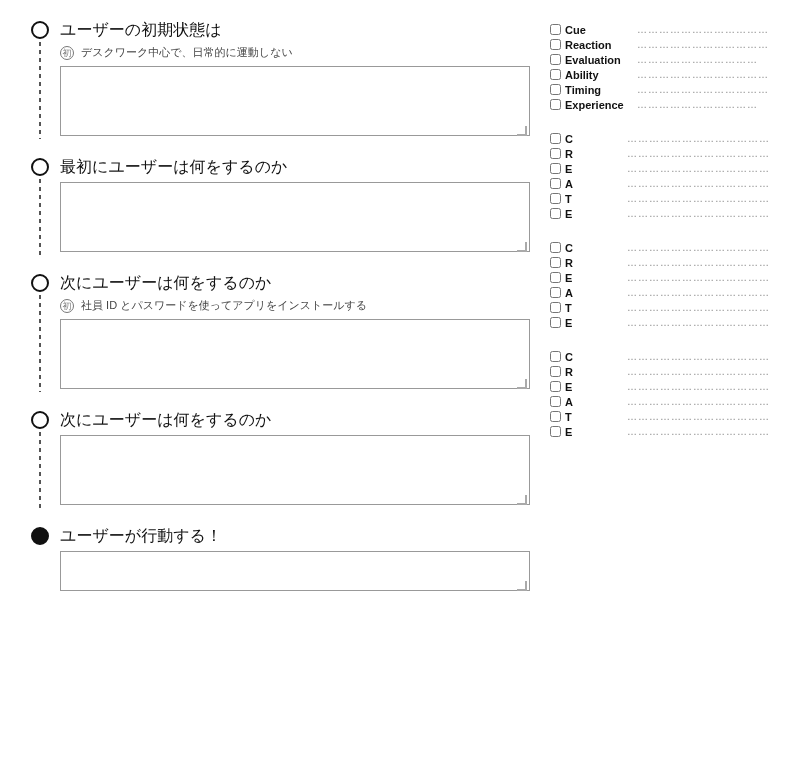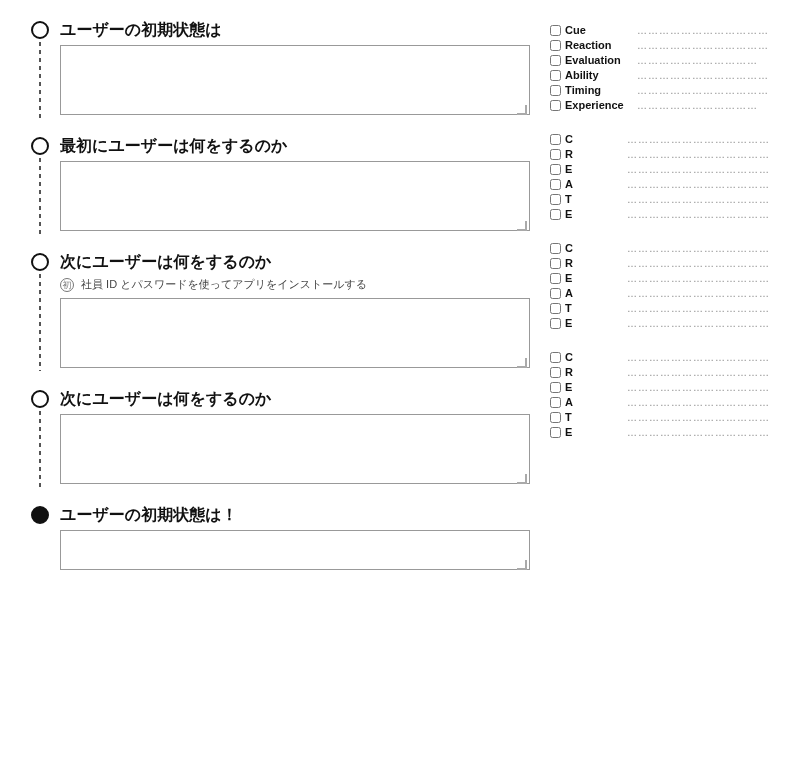--- a/index.html
+++ b/index.html
@@ -67,21 +67,21 @@
       );
       margin-top: 3px;
       min-height: 20px;
     }
     .step-content {
       flex: 1;
       min-width: 0;
     }
     .step-title {
       font-size: 16px;
-      font-weight: bold;
+      font-weight: normal;
       margin-bottom: 4px;
     }
     .step-subtitle {
       font-size: 11px;
       color: #444;
       margin-bottom: 6px;
     }
     .step-subtitle span.circle-label {
       display: inline-block;
       width: 14px;
@@ -121,21 +121,21 @@
     }
 
     
     .create-list {
       list-style: none;
       padding: 0;
       margin: 0;
     }
     .create-list li {
       display: flex;
-      align-items: center;
+      align-items: flex-start;
       margin-bottom: 3px;
       font-size: 11px;
       white-space: nowrap;
     }
     .create-list li input[type="checkbox"] {
       margin-right: 4px;
       width: 11px;
       height: 11px;
       flex-shrink: 0;
     }
@@ -170,20 +170,24 @@
 <div class="layout">
   <div class="left-col">
 
     <div class="step">
       <div class="step-indicator">
         <div class="step-circle"></div>
         <div class="step-line"></div>
       </div>
       <div class="step-content">
         <div class="step-title">ユーザーの初期状態は</div>
+        <div class="step-subtitle">
+          <span class="circle-label">初</span>
+          <span>デスクワーク中心で、日常的に運動しない</span>
+        </div>
         <div class="textarea-wrapper">
           <textarea class="step-textarea" style=""></textarea>
         </div>
       </div>
     </div>
 
     <div class="step">
       <div class="step-indicator">
         <div class="step-circle"></div>
         <div class="step-line"></div>
@@ -224,21 +228,21 @@
           <textarea class="step-textarea" style=""></textarea>
         </div>
       </div>
     </div>
 
     <div class="step">
       <div class="step-indicator">
         <div class="step-circle filled"></div>
       </div>
       <div class="step-content">
-        <div class="step-title">ユーザーの初期状態は！</div>
+        <div class="step-title">ユーザーが行動する！</div>
         <div class="textarea-wrapper">
           <textarea class="step-textarea short" style=""></textarea>
         </div>
       </div>
     </div>
   </div>
 
   <div class="right-col">
 
     <div class="right-section">

